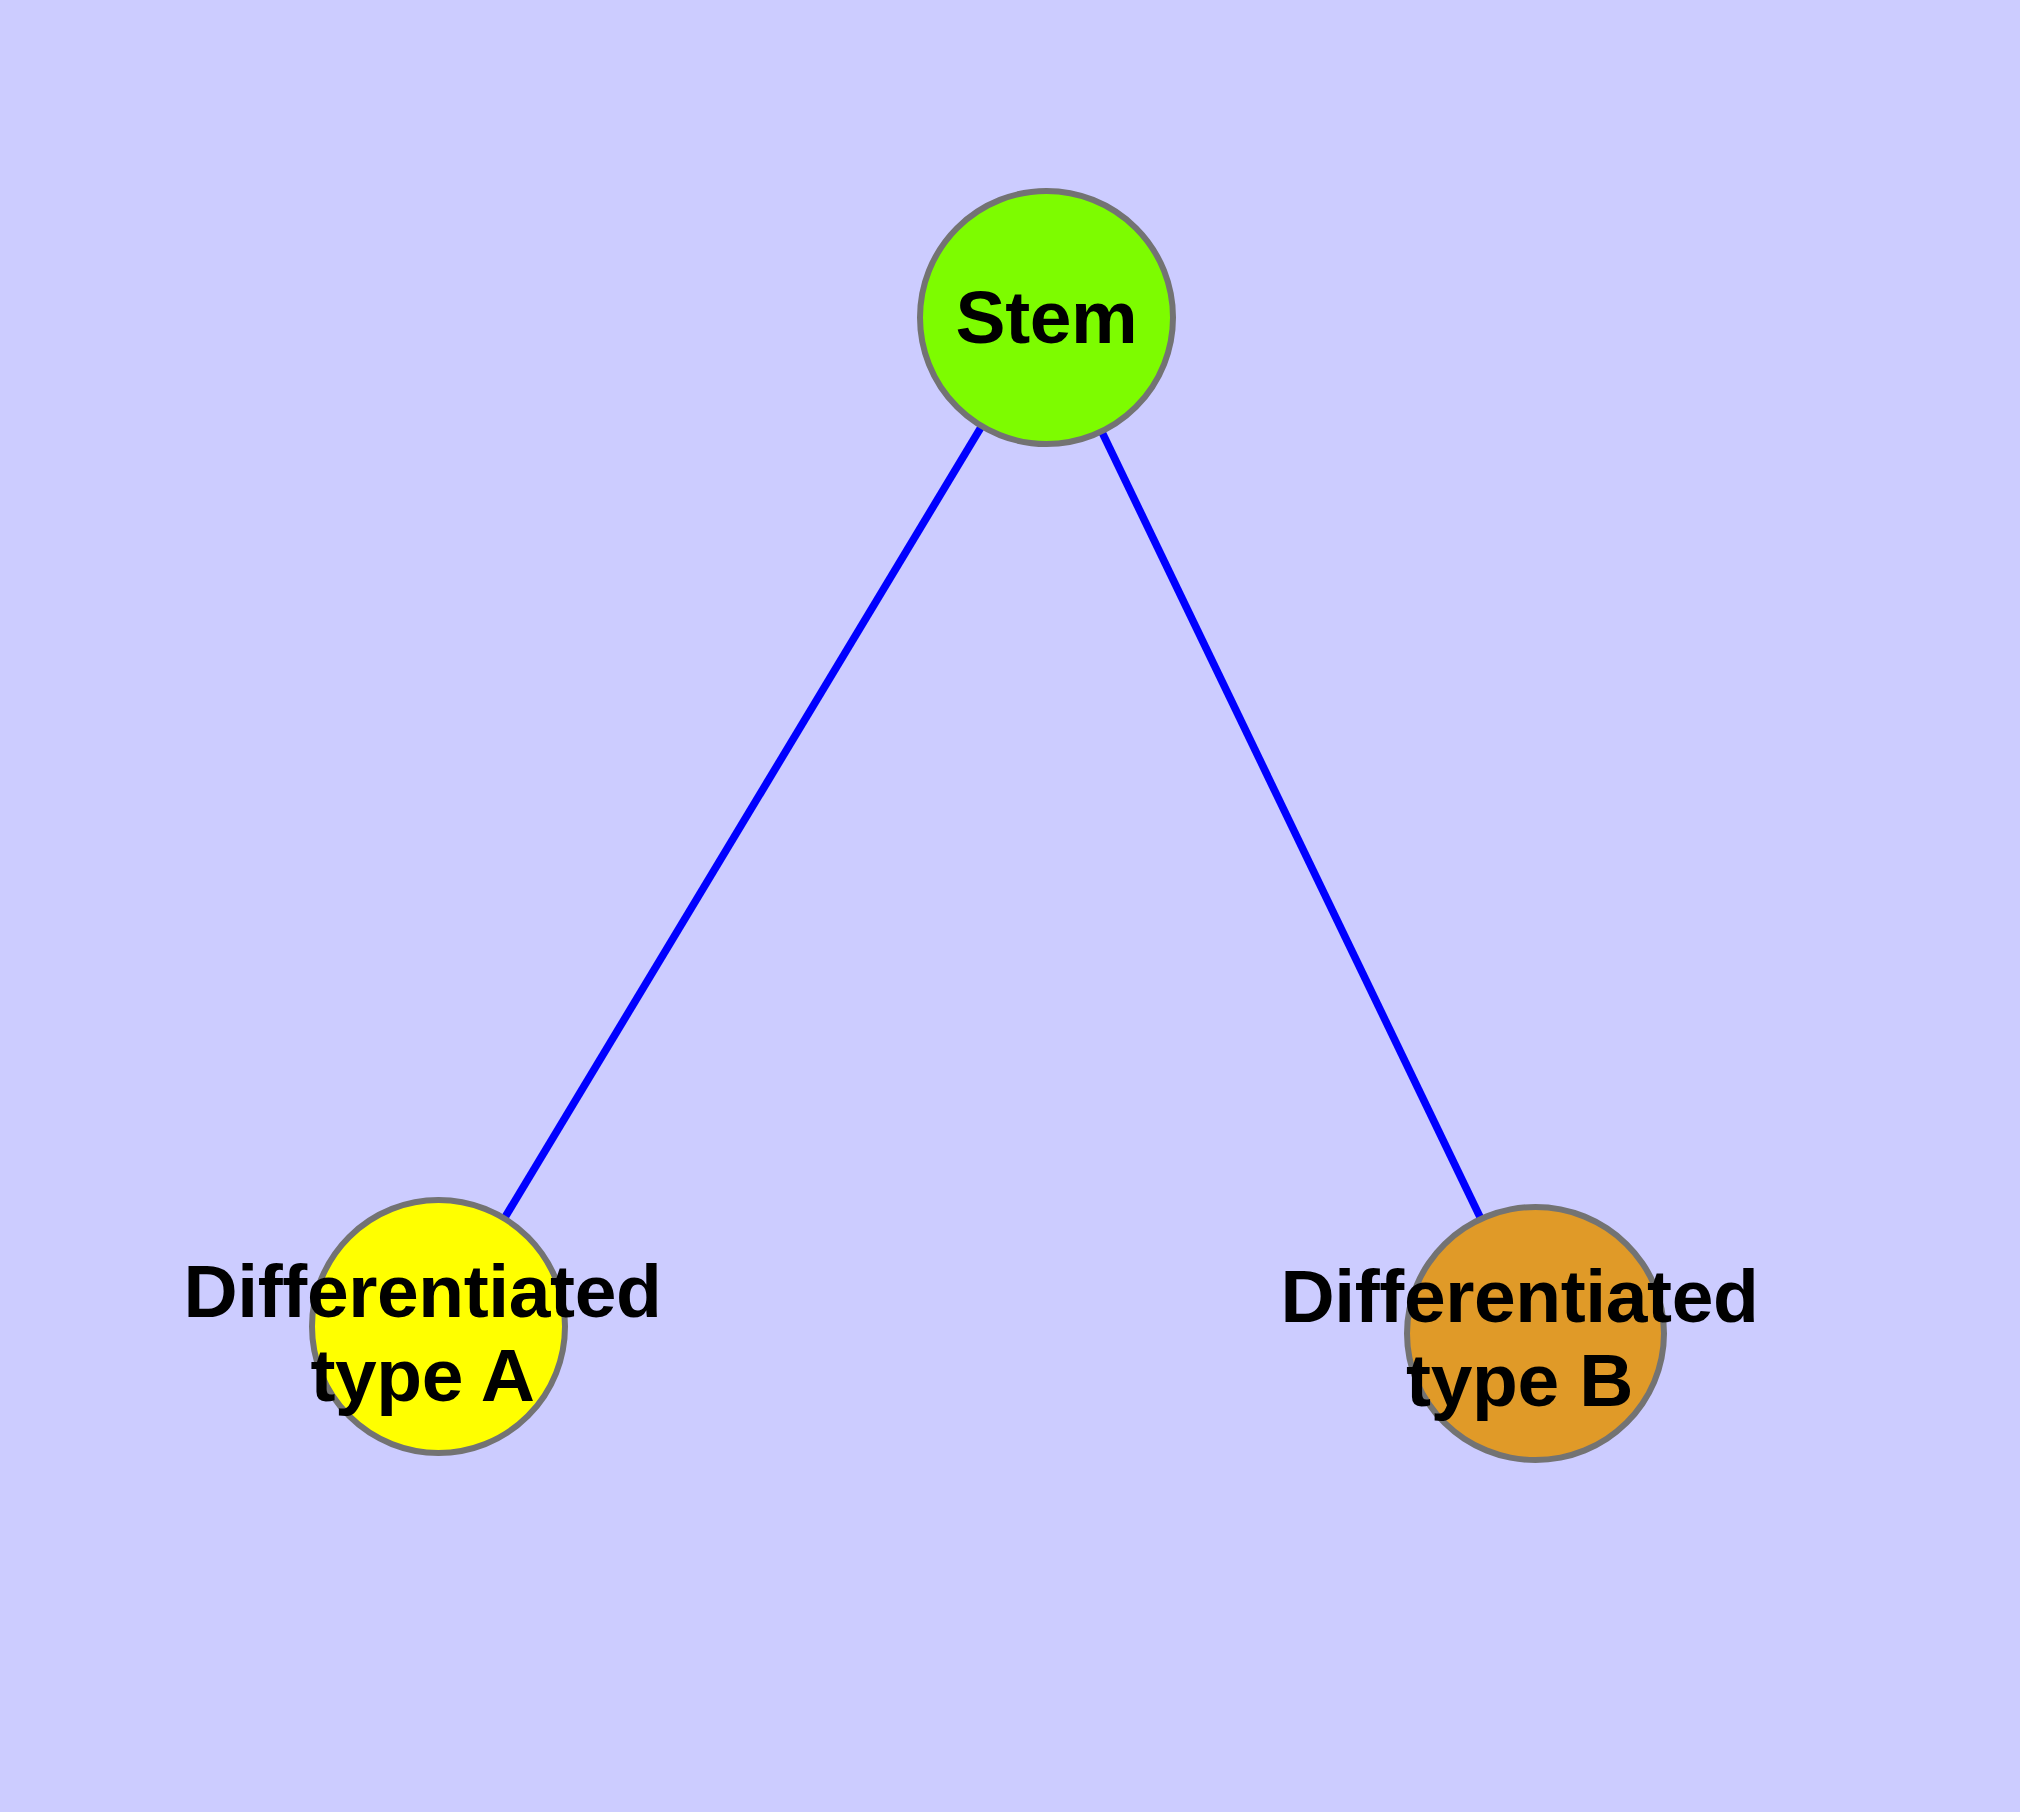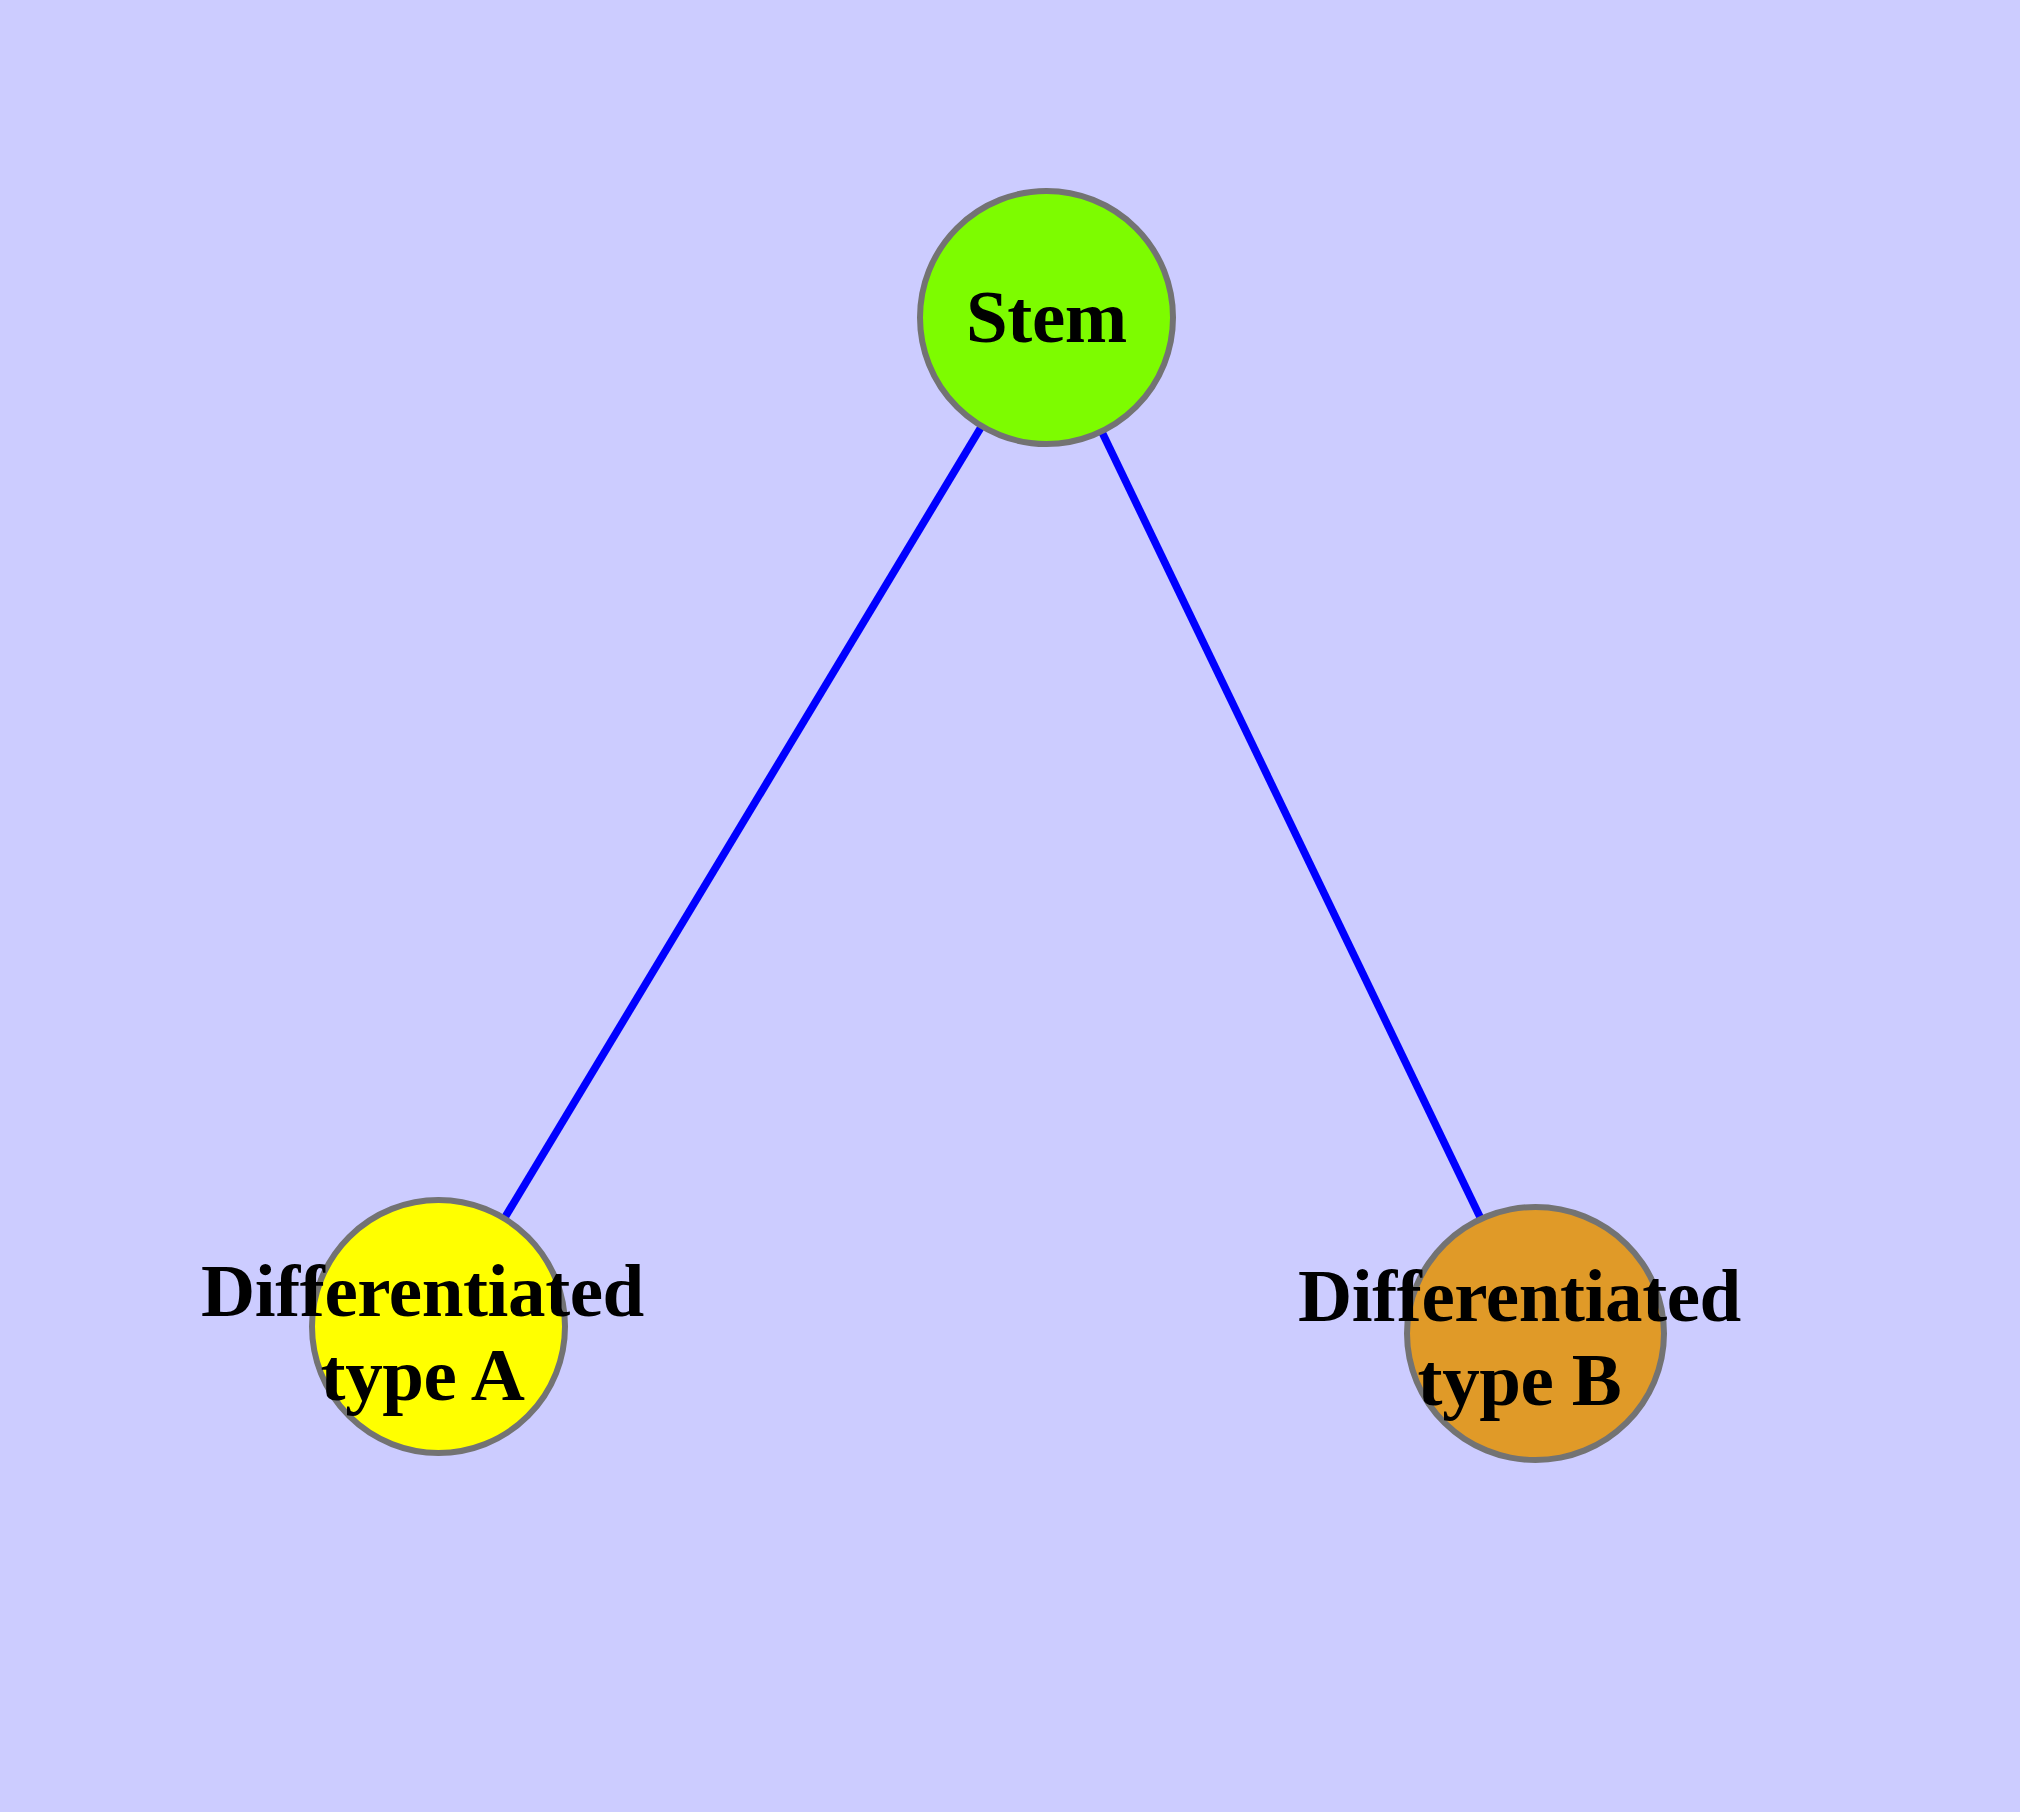--- a/index.html
+++ b/index.html
@@ -40,21 +40,21 @@
     border-radius: 50%;
     box-sizing: border-box;
     border: 6px solid #737373;
   }
   .node-label {
     position: absolute;
     z-index: 3;
     text-align: center;
     color: #000000;
     font-weight: bold;
-    font-family: Liberation Serif, serif;
+    font-family: Liberation Sans, sans-serif;
     line-height: 1.12;
     white-space: pre;
     letter-spacing: -0.4px;
     pointer-events: none;
   }
 
   
   #node-stem {
     left: 917px;
     top: 188px;

